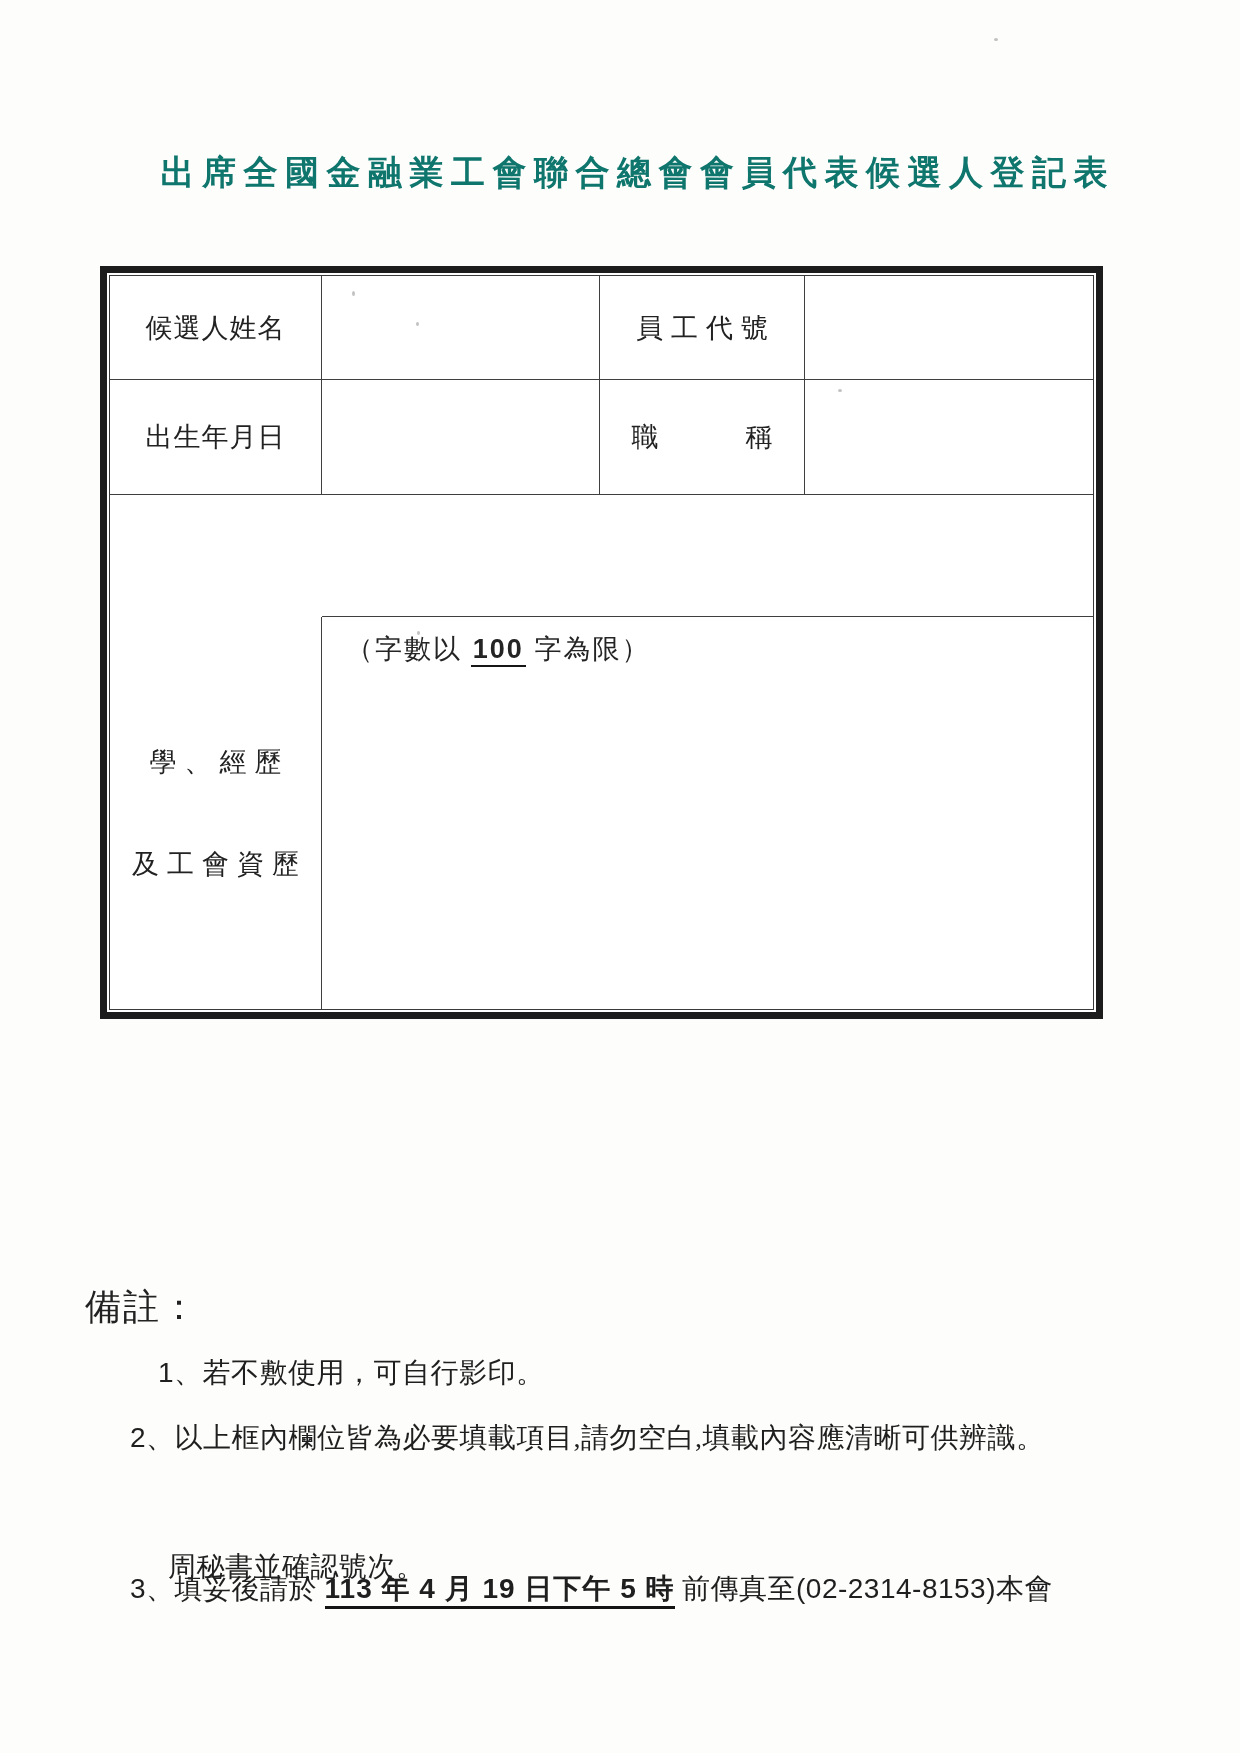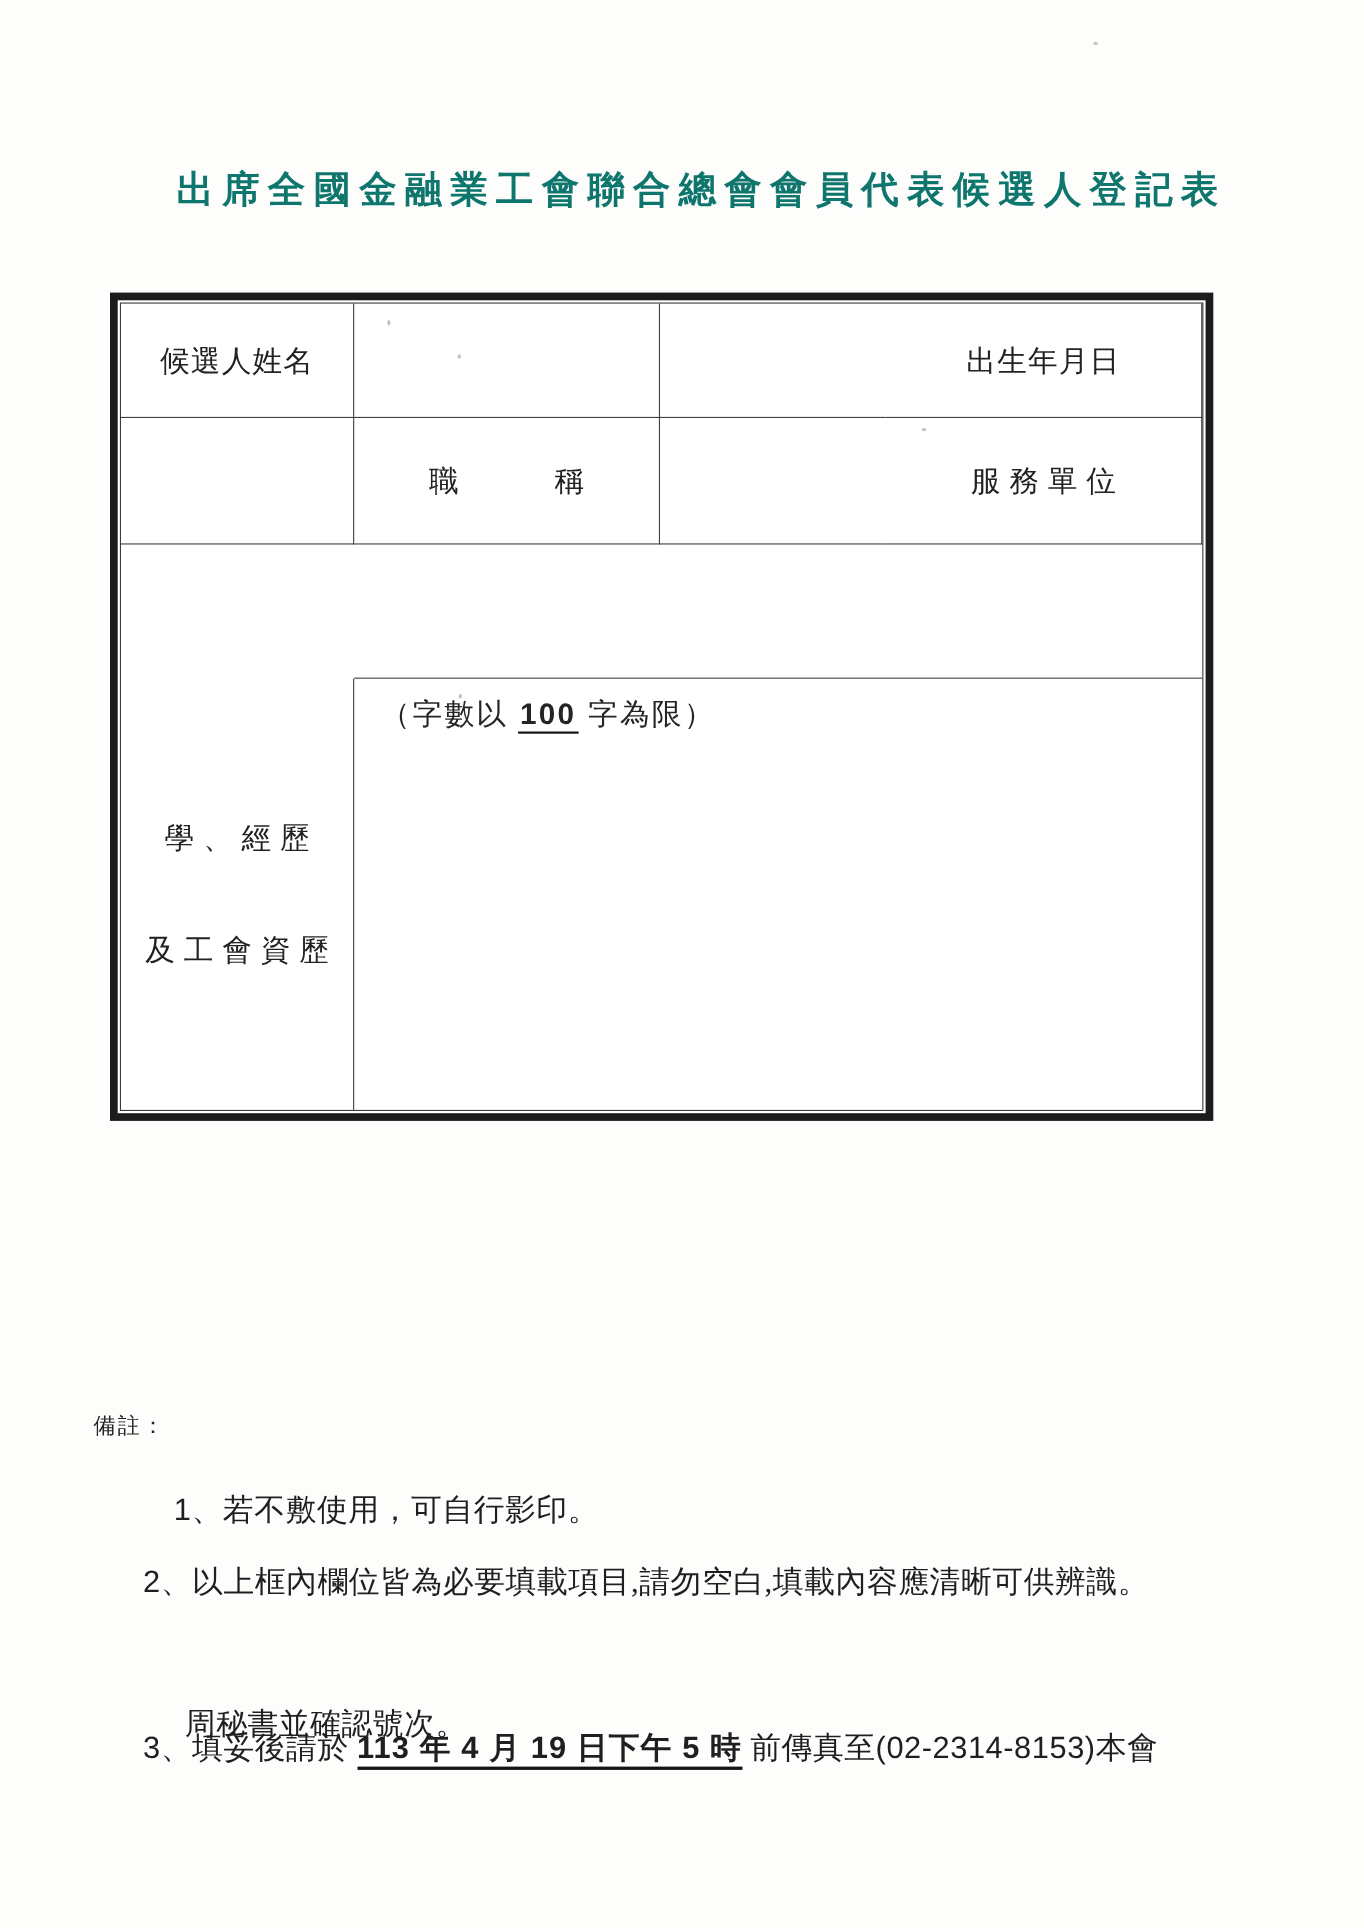--- a/index.html
+++ b/index.html
@@ -93,21 +93,21 @@
     font-weight: 700;
     border-bottom: 2px solid #161616;
     padding: 0 2px 1px 2px;
   }
 
   
   .notes-heading {
     position: absolute;
     left: 85px;
     top: 1283px;
-    font-size: 20px;
+    font-size: 36px;
     letter-spacing: 2px;
     color: #222;
   }
   .note-line {
     position: absolute;
     left: 130px;
     font-size: 28px;
     letter-spacing: 0.5px;
     color: #1f1f1f;
     white-space: nowrap;
@@ -137,34 +137,34 @@
 
 <div class="page-title">出席全國金融業工會聯合總會會員代表候選人登記表</div>
 
 <div class="form-table">
   <div class="form-inner">
 
     <div class="cell b-r b-b">
       <span class="lbl">候選人姓名</span>
     </div>
     <div class="cell b-r b-b"></div>
+    <div class="cell b-r b-b">
+      <span class="lbl lbl-wide">員工代號</span>
+    </div>
     <div class="cell b-b"></div>
 
     <div class="cell b-r b-b">
       <span class="lbl">出生年月日</span>
     </div>
     <div class="cell b-r b-b"></div>
     <div class="cell b-r b-b">
       <span class="lbl lbl-wide" style="letter-spacing:30px; text-indent:30px;">職　稱</span>
     </div>
     <div class="cell b-b"></div>
 
-    <div class="cell b-r b-b">
-      <span class="lbl lbl-wide">服務單位</span>
-    </div>
     <div class="cell b-b span3"></div>
 
     <div class="cell b-r exp-label-cell">
       <span class="lbl lbl-wide">學、經歷</span>
       <span class="lbl lbl-wide">及工會資歷</span>
     </div>
     <div class="cell span3 exp-content-cell">
       <div class="hint">
         <span>（字數以 </span><span class="num-sans hint-limit">100</span><span> 字為限）</span>
       </div>

